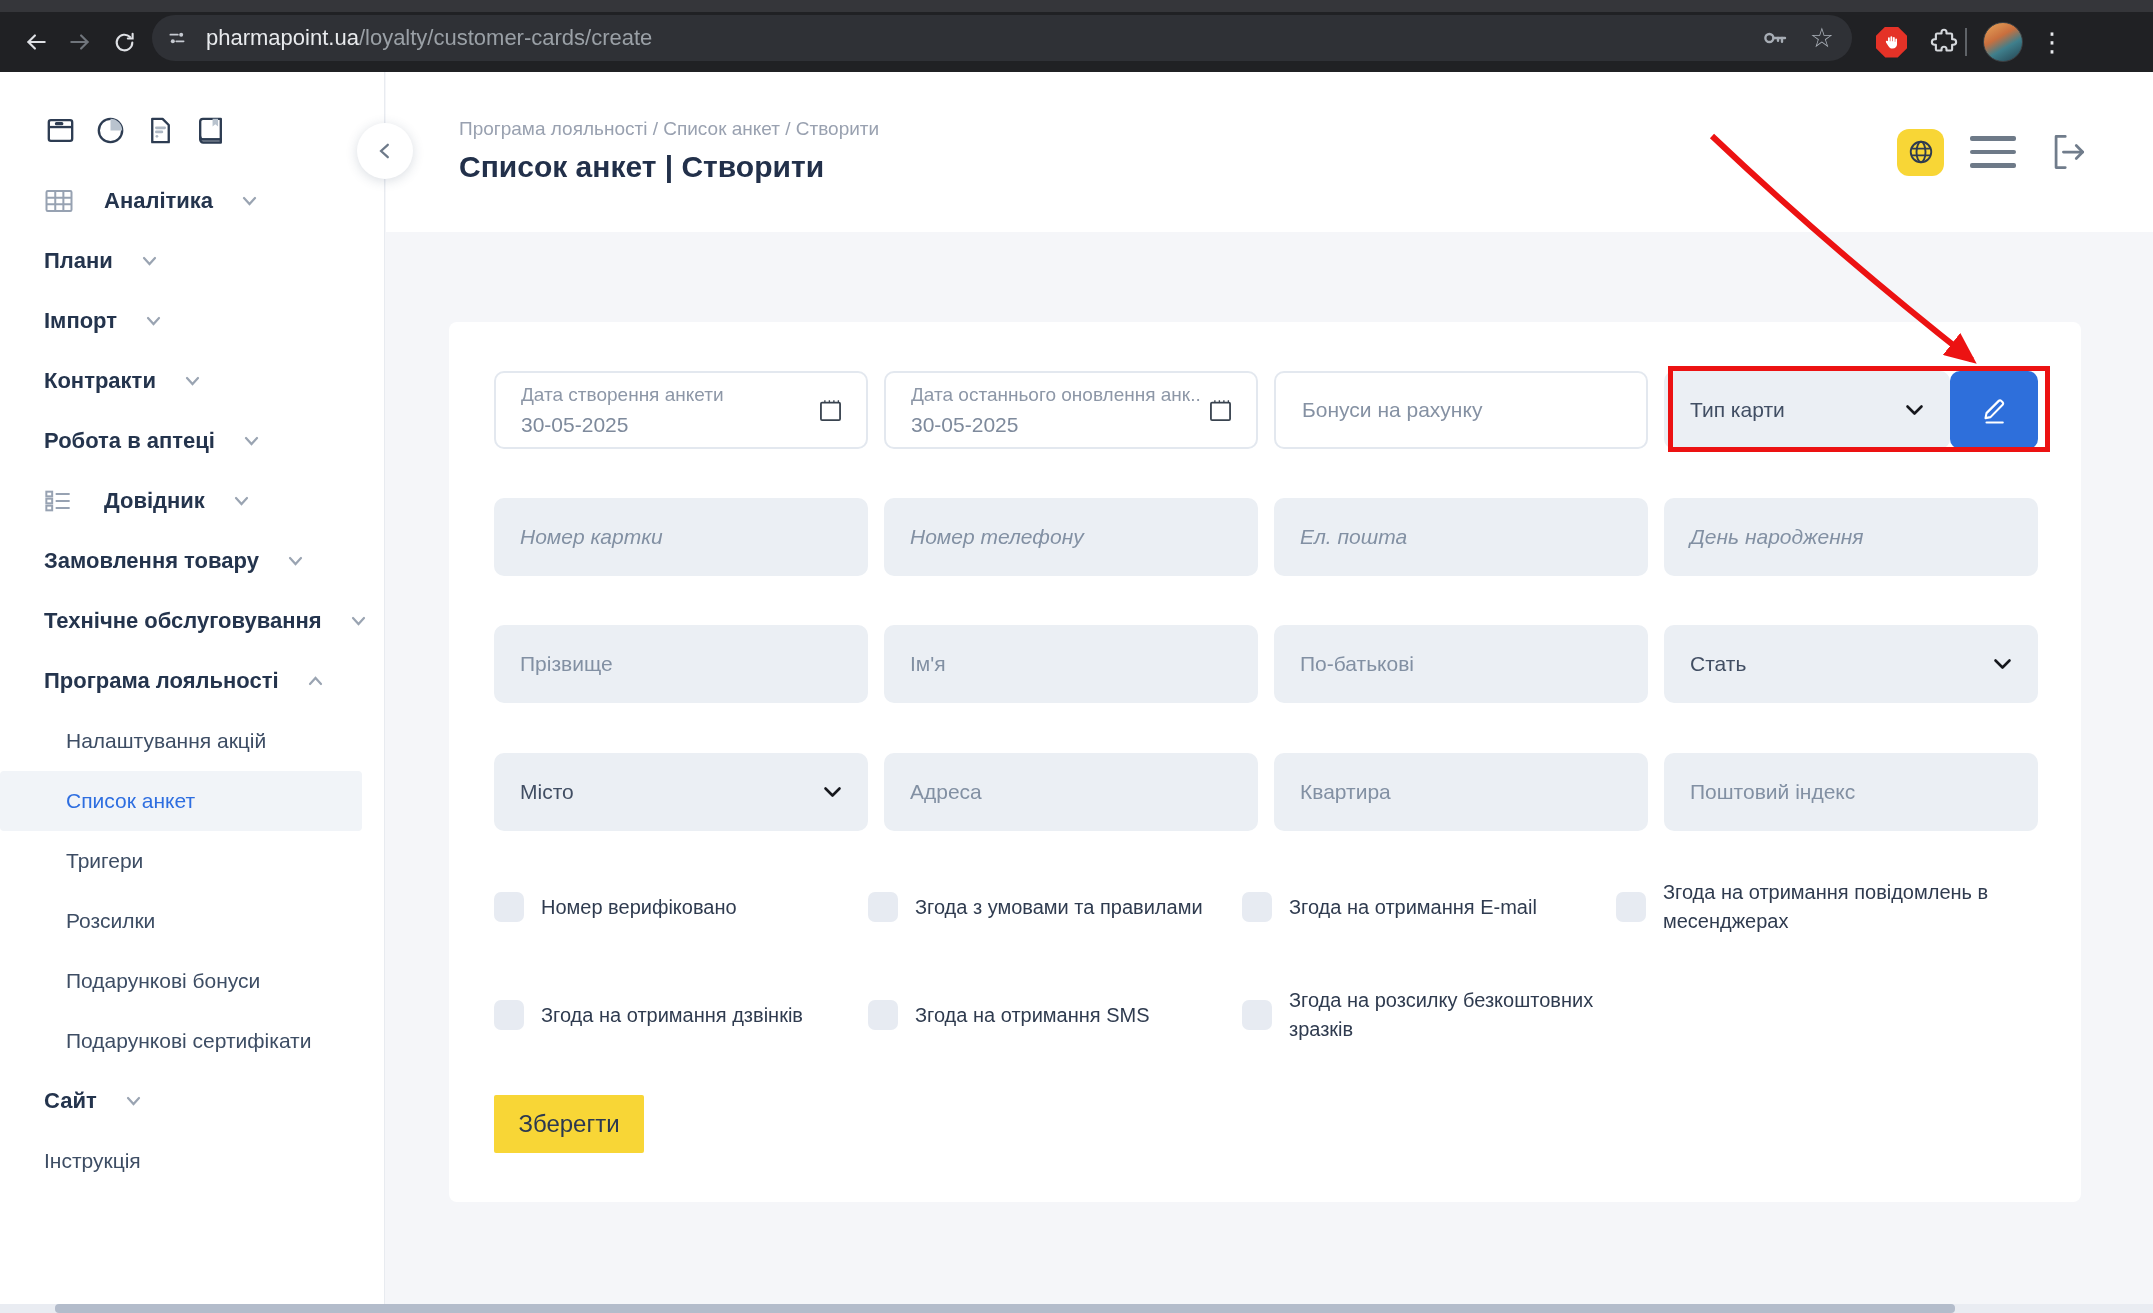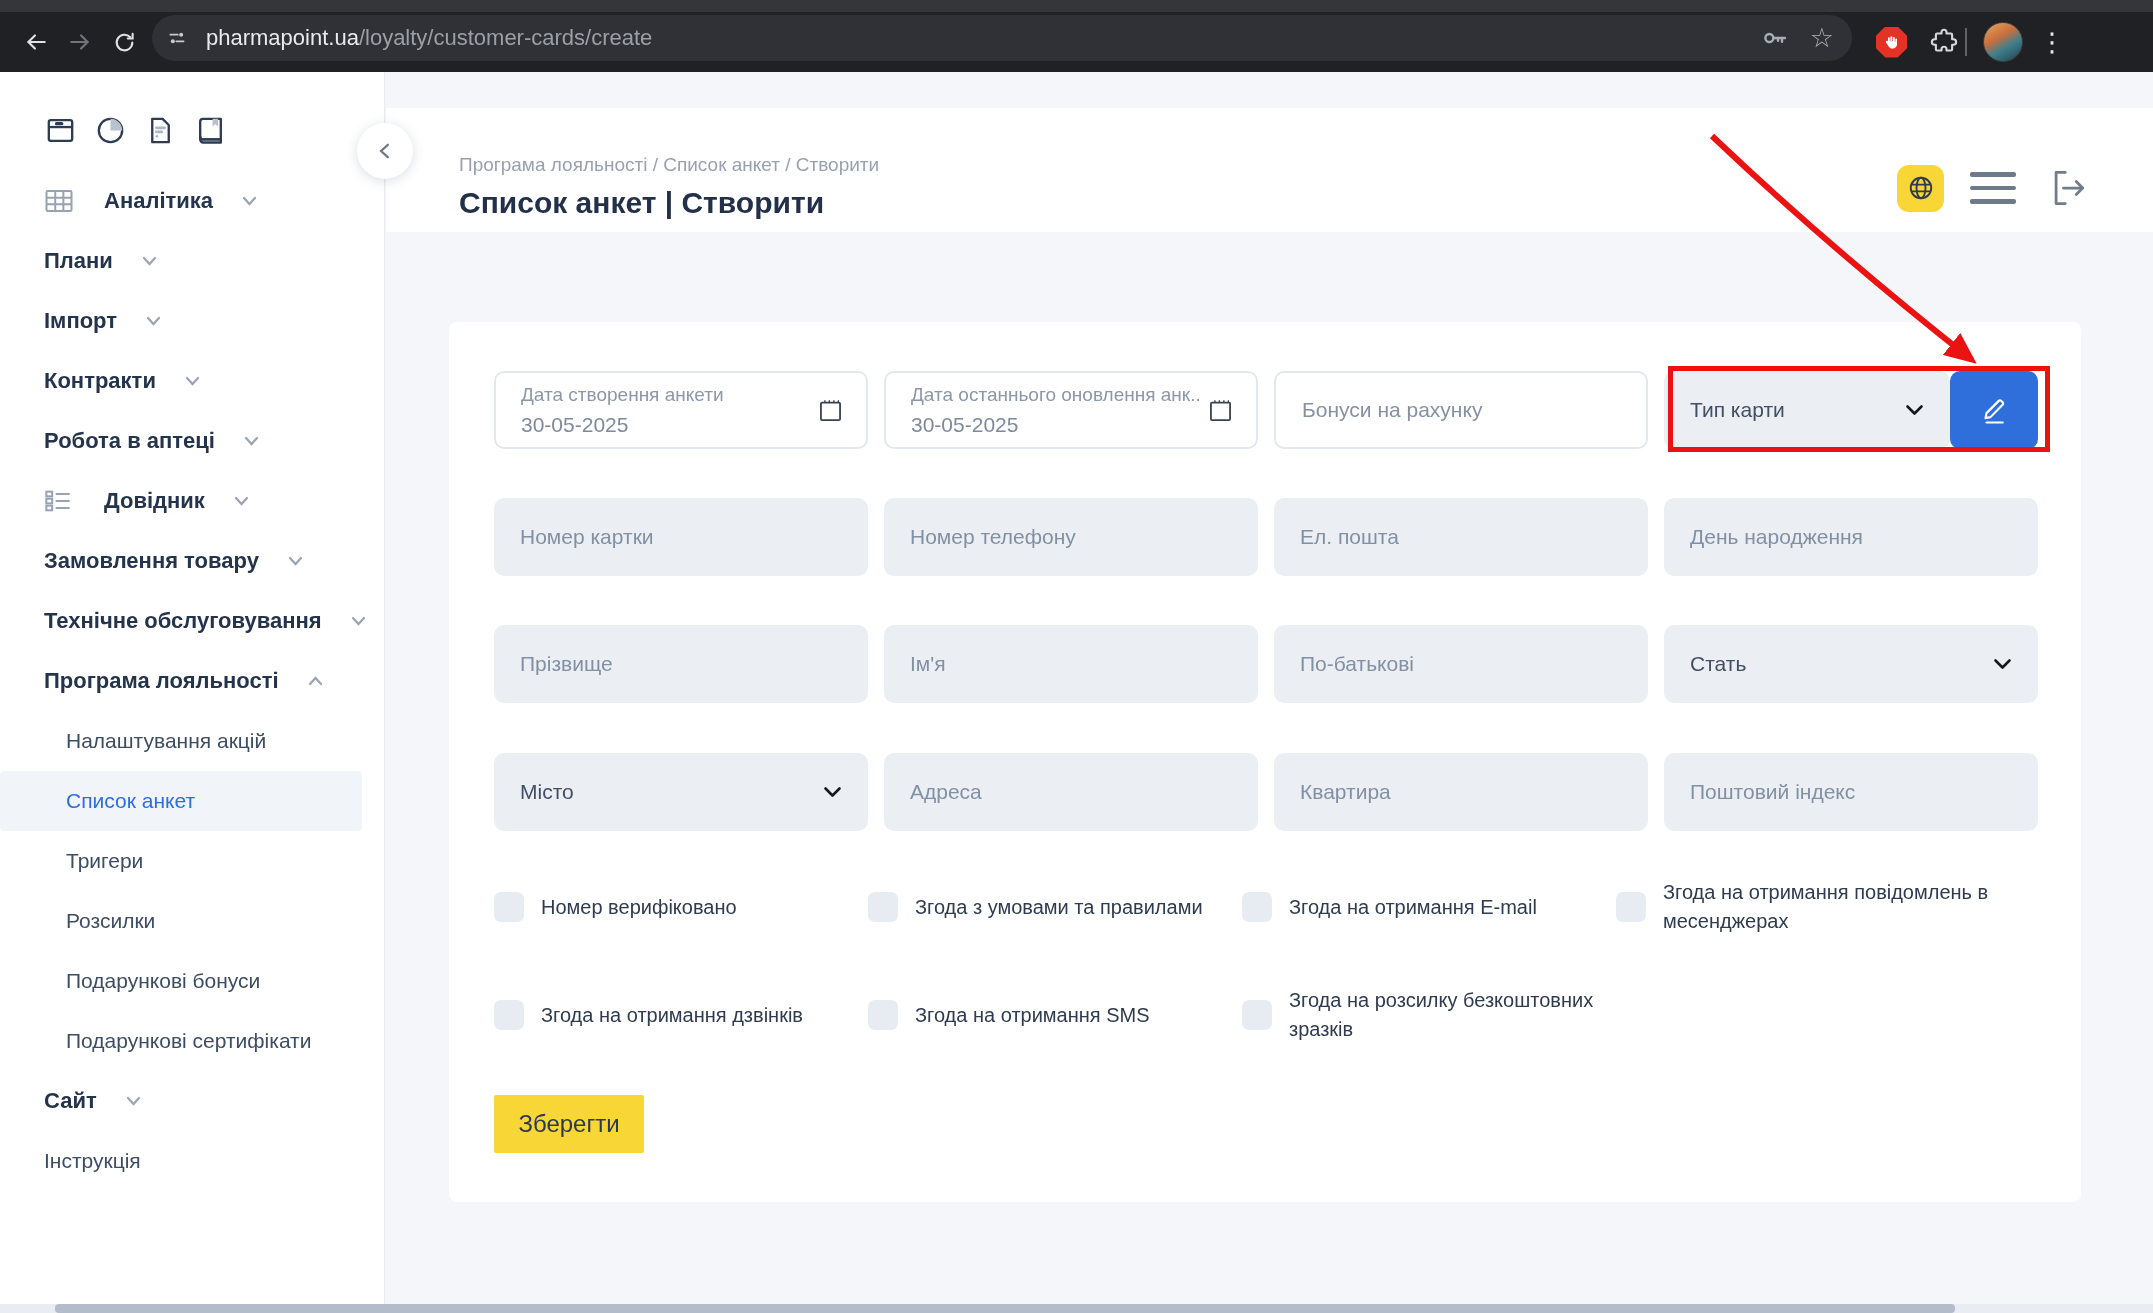--- a/index.html
+++ b/index.html
@@ -33,36 +33,36 @@
   .menu-heading { padding:46px 0 0 44px; font-size:27px; color:#2b3a50; font-weight:500; }
   .nav { margin-top:24px; }
   .menu-item { height:60px; display:flex; align-items:center; padding-left:44px; font-size:22px; font-weight:700; color:#24344d; cursor:pointer;gap:16px; }
   .menu-item .mi-icon { width:32px; height:28px; margin-right:12px; display:flex; align-items:center; }
   .menu-item .chev { margin-left:13px; display:flex; }
   .submenu-item { height:60px; display:flex; align-items:center; padding-left:66px; font-size:21px; font-weight:400; color:#3d4d64; cursor:pointer; }
   .submenu-item.active { color:#2e6ee0; background:#f1f4f8; border-radius:4px; margin-right:22px; }
   .collapse-btn { position:absolute; left:357px; top:51px; width:56px; height:56px; border-radius:50%; background:#fff; box-shadow:0 2px 12px rgba(45,65,95,.18); display:flex; align-items:center; justify-content:center; cursor:pointer; z-index:5; border:none; }
 
   .main { position:absolute; left:386px; top:0; right:0; height:100%; }
-  .page-header { position:relative; height:160px; background:#fff;margin-top:36px; }
+  .page-header { position:relative; height:160px; background:#fff; }
   .breadcrumb { position:absolute; left:73px; top:46px; font-size:19px; color:#99a1b0; }
   .page-title { position:absolute; left:73px; top:78px; font-size:30px; font-weight:700; color:#22304a; }
   .header-actions { position:absolute; right:63px; top:0; height:160px; display:flex; align-items:center; }
   .globe-btn { width:47px; height:47px; border-radius:12px; background:#f8d636; display:flex; align-items:center; justify-content:center; cursor:pointer; border:none; }
   .hamburger { width:46px; margin:0 30px 0 26px; display:flex; flex-direction:column; gap:9px; cursor:pointer; }
   .hamburger i { display:block; height:4.5px; background:#6e7a88; border-radius:2px; }
   .logout-btn { width:44px; height:48px; display:flex; cursor:pointer; }
 
   .content { position:absolute; top:160px; left:0; right:0; bottom:0; background:#f5f6f9; }
   .back-link { position:absolute; left:73px; top:88px; display:flex; align-items:center; gap:15px; font-size:21px; color:#3c4758; cursor:pointer; }
   .back-link { top:88px; } 
   .card { position:absolute; left:63px; top:90px; width:1632px; height:880px; background:#fff; border-radius:8px; }
 
   .frow { position:absolute; left:45px; display:grid; grid-template-columns:repeat(4,374px); gap:16px; height:78px; }
-  .r1 { top:49px; } .r2 { top:176px; } .r3 { top:303px; } .r4 { top:431px; }
+  .r1 { top:49px; } .r2 { top:176px;font-style:italic; } .r3 { top:303px; } .r4 { top:431px; }
   .chkrow { position:absolute; left:45px; display:grid; grid-template-columns:repeat(4,374px); gap:0; height:64px; align-items:center; }
   .cr1 { top:553px; } .cr2 { top:661px; }
 
   .f-white { position:relative; background:#fff; border:2px solid #e3e8ef; border-radius:10px; }
   .f-white .fl { position:absolute; left:25px; top:11px; font-size:19px; color:#8d97a7; white-space:nowrap; overflow:hidden; max-width:290px; }
   .f-white .fv { position:absolute; left:25px; top:40px; font-size:21px; color:#7e8a9c; }
   .f-white .cal { position:absolute; right:22px; top:24px; }
   .f-plain { display:flex; align-items:center; padding:0 26px; font-size:21px; color:#8591a3; }
   .f-gray { background:#ebeff4; border-radius:10px; display:flex; align-items:center; padding:0 26px; font-size:21px; color:#8290a3; cursor:text; }
   .f-select { justify-content:space-between; color:#414e63; cursor:pointer; }

